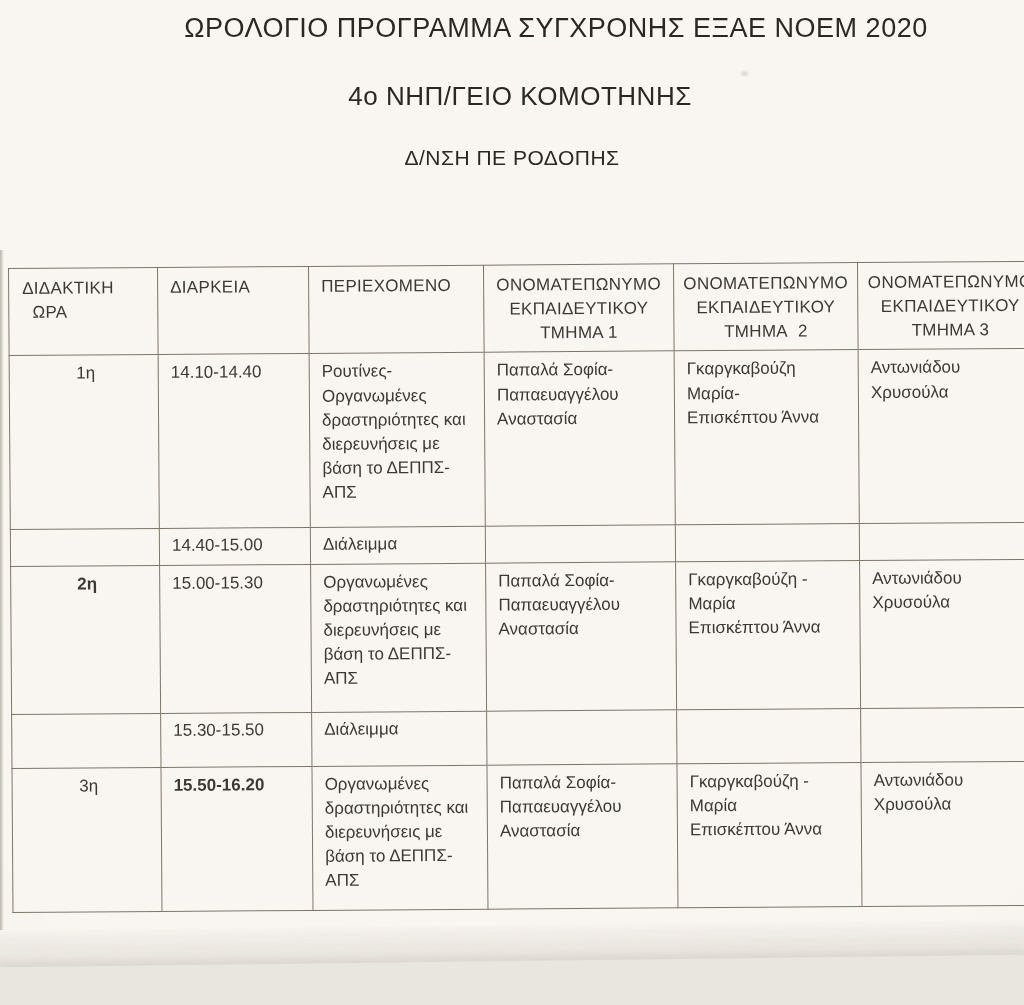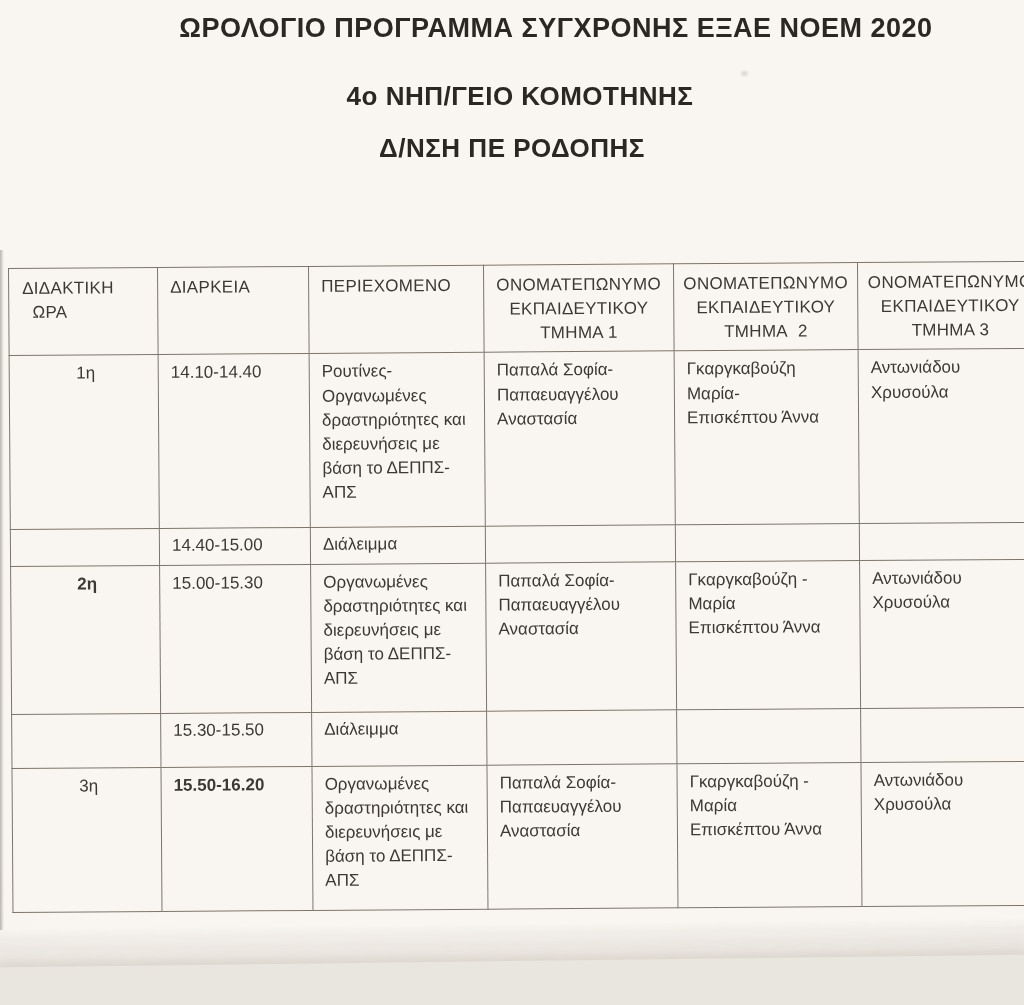--- a/index.html
+++ b/index.html
@@ -28,27 +28,27 @@
     transform:rotate(-0.7deg);
     box-shadow:0 -8px 18px rgba(160,150,136,0.38);
   }
   .smudge{
     position:absolute;left:741px;top:71px;width:7px;height:5px;border-radius:50%;
     background:rgba(150,140,128,0.28);filter:blur(1px);
   }
 
   .heading{
     position:absolute;left:0;width:100%;
-    text-align:center;font-weight:bold;color:#2b2723;
+    text-align:center;font-weight:normal;color:#2b2723;
     letter-spacing:0.5px;box-sizing:border-box;
     white-space:nowrap;
   }
   .heading-1{top:13px;font-size:27px;padding-left:88px;}
   .heading-2{top:81px;font-size:26px;padding-left:16px;text-align:center;}
-  .heading-3{top:133px;font-size:26px;}
+  .heading-3{top:146px;font-size:21px;}
 
   .table-wrap{
     position:absolute;left:8px;top:268px;
     transform:rotate(-0.4deg);transform-origin:0 0;
   }
   table.schedule{
     border-collapse:collapse;table-layout:fixed;width:1034px;
     background:transparent;
   }
   table.schedule td{

